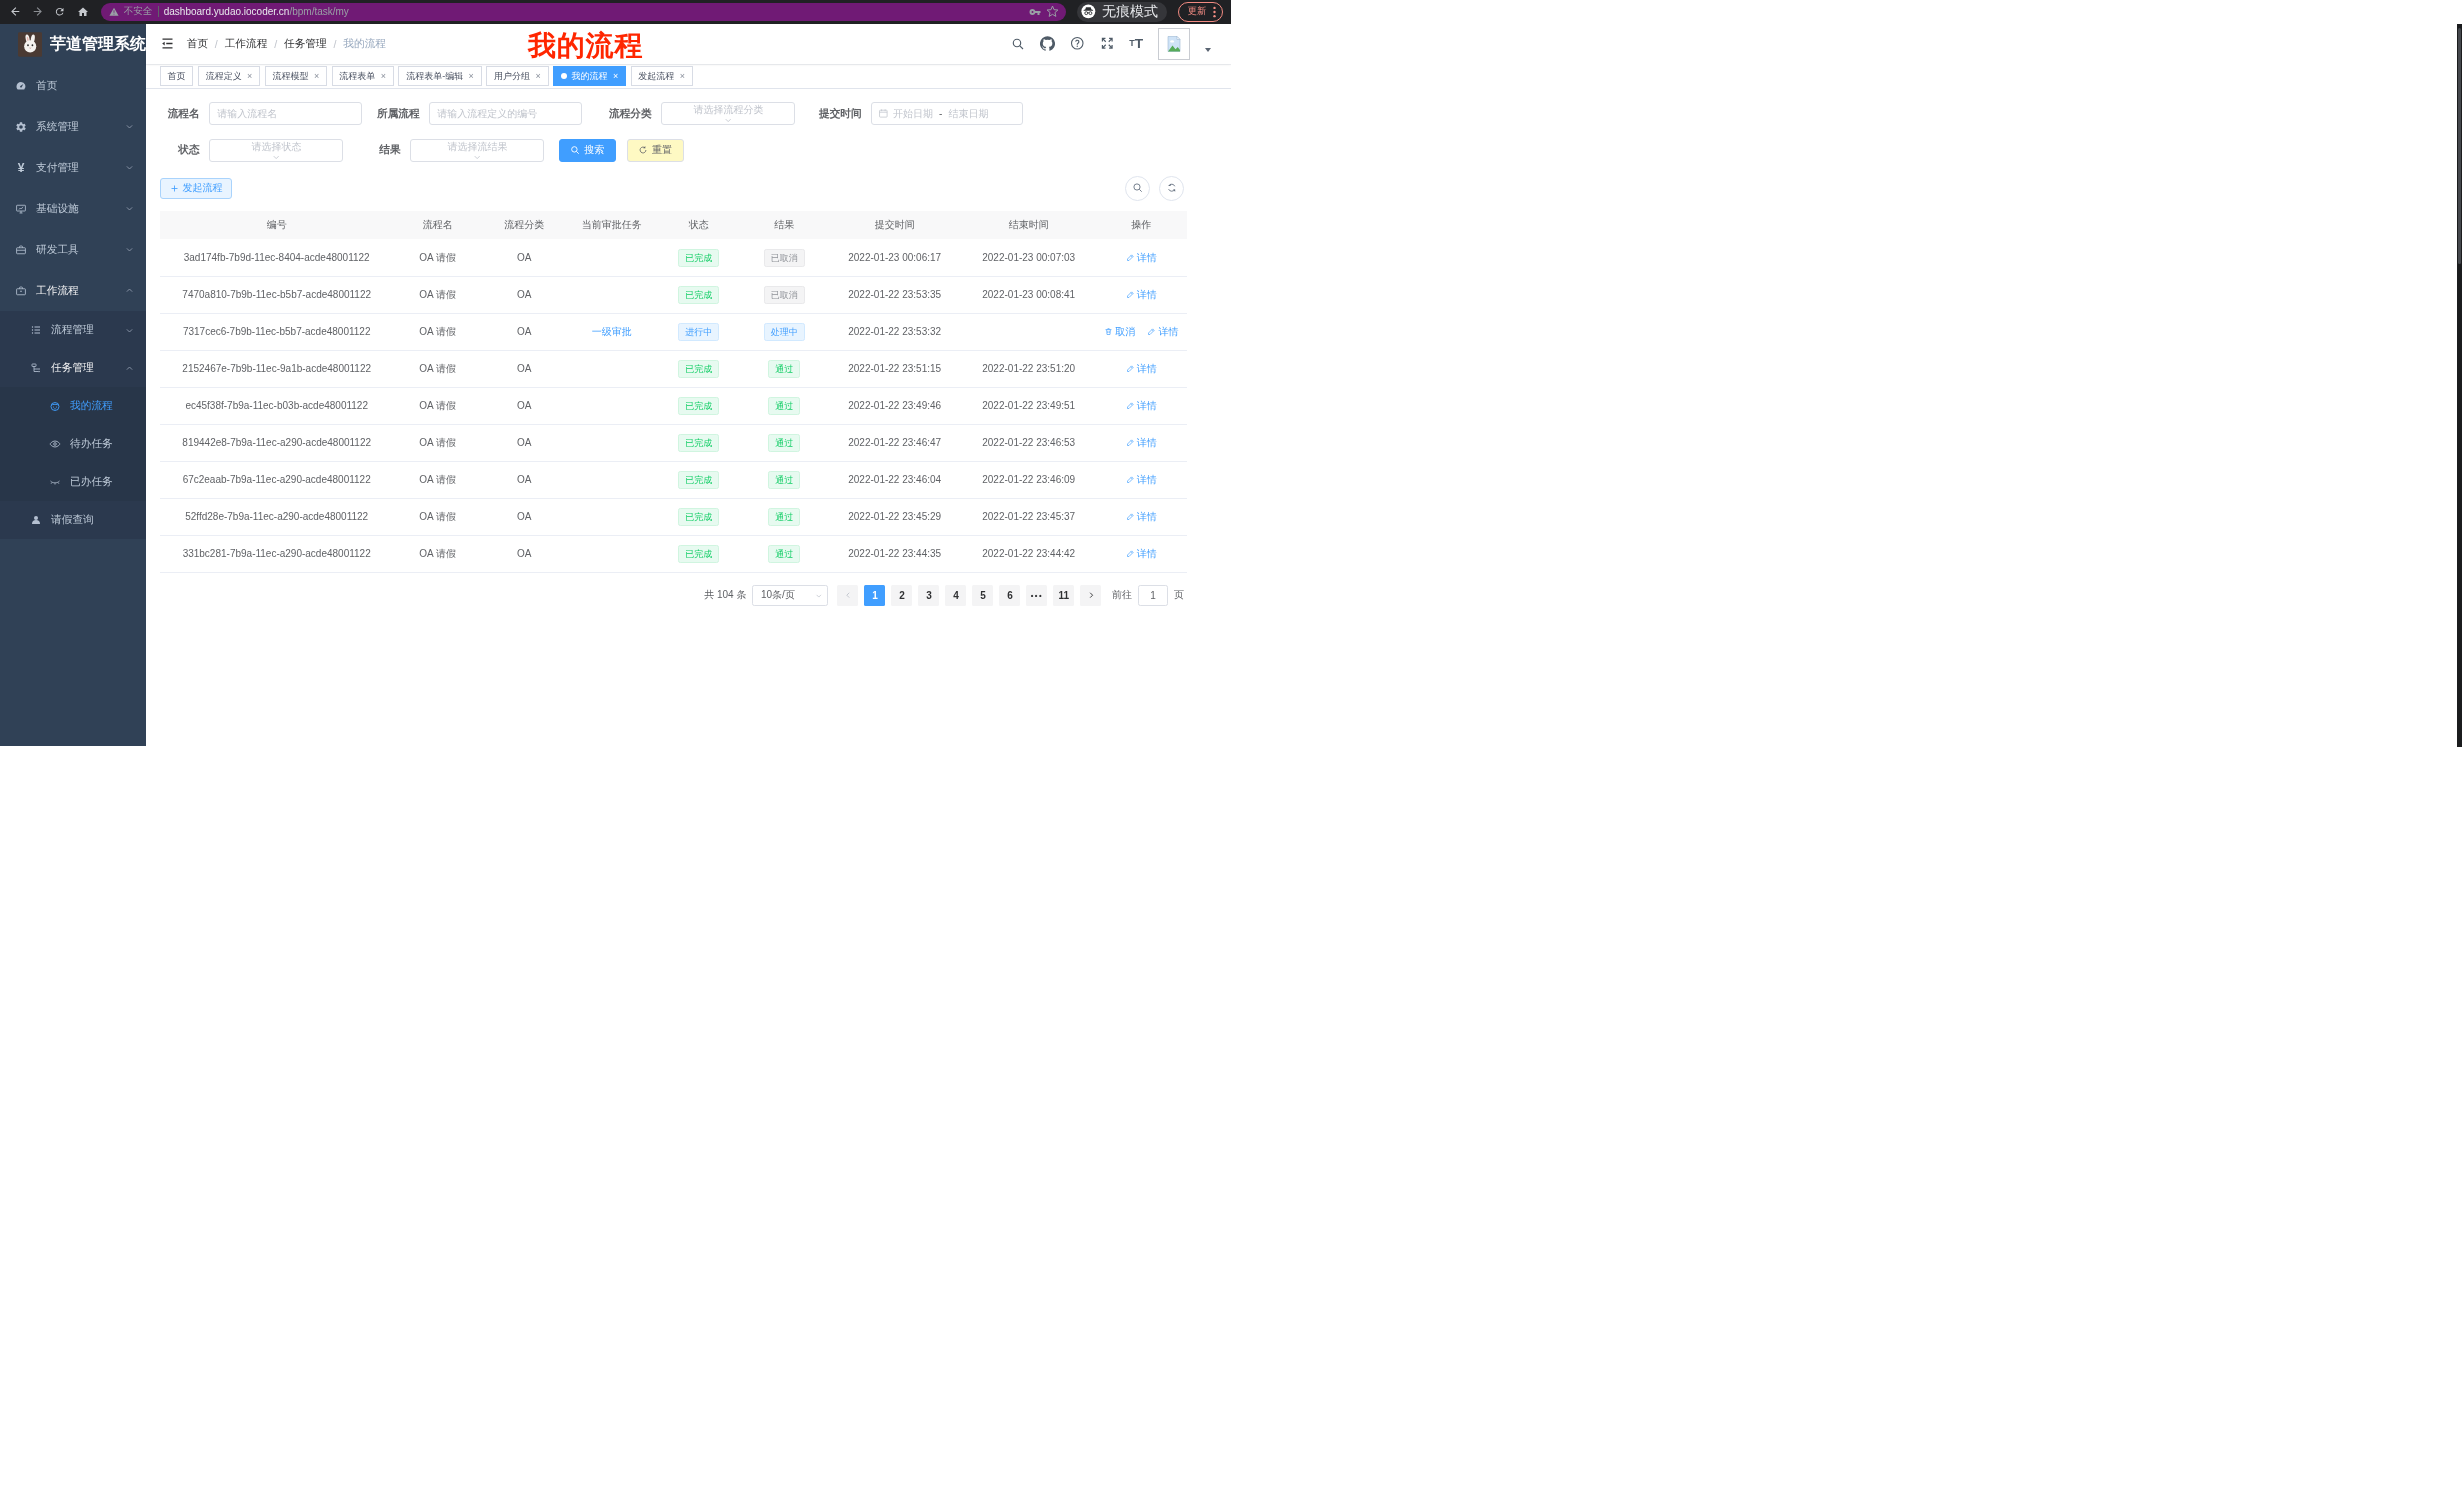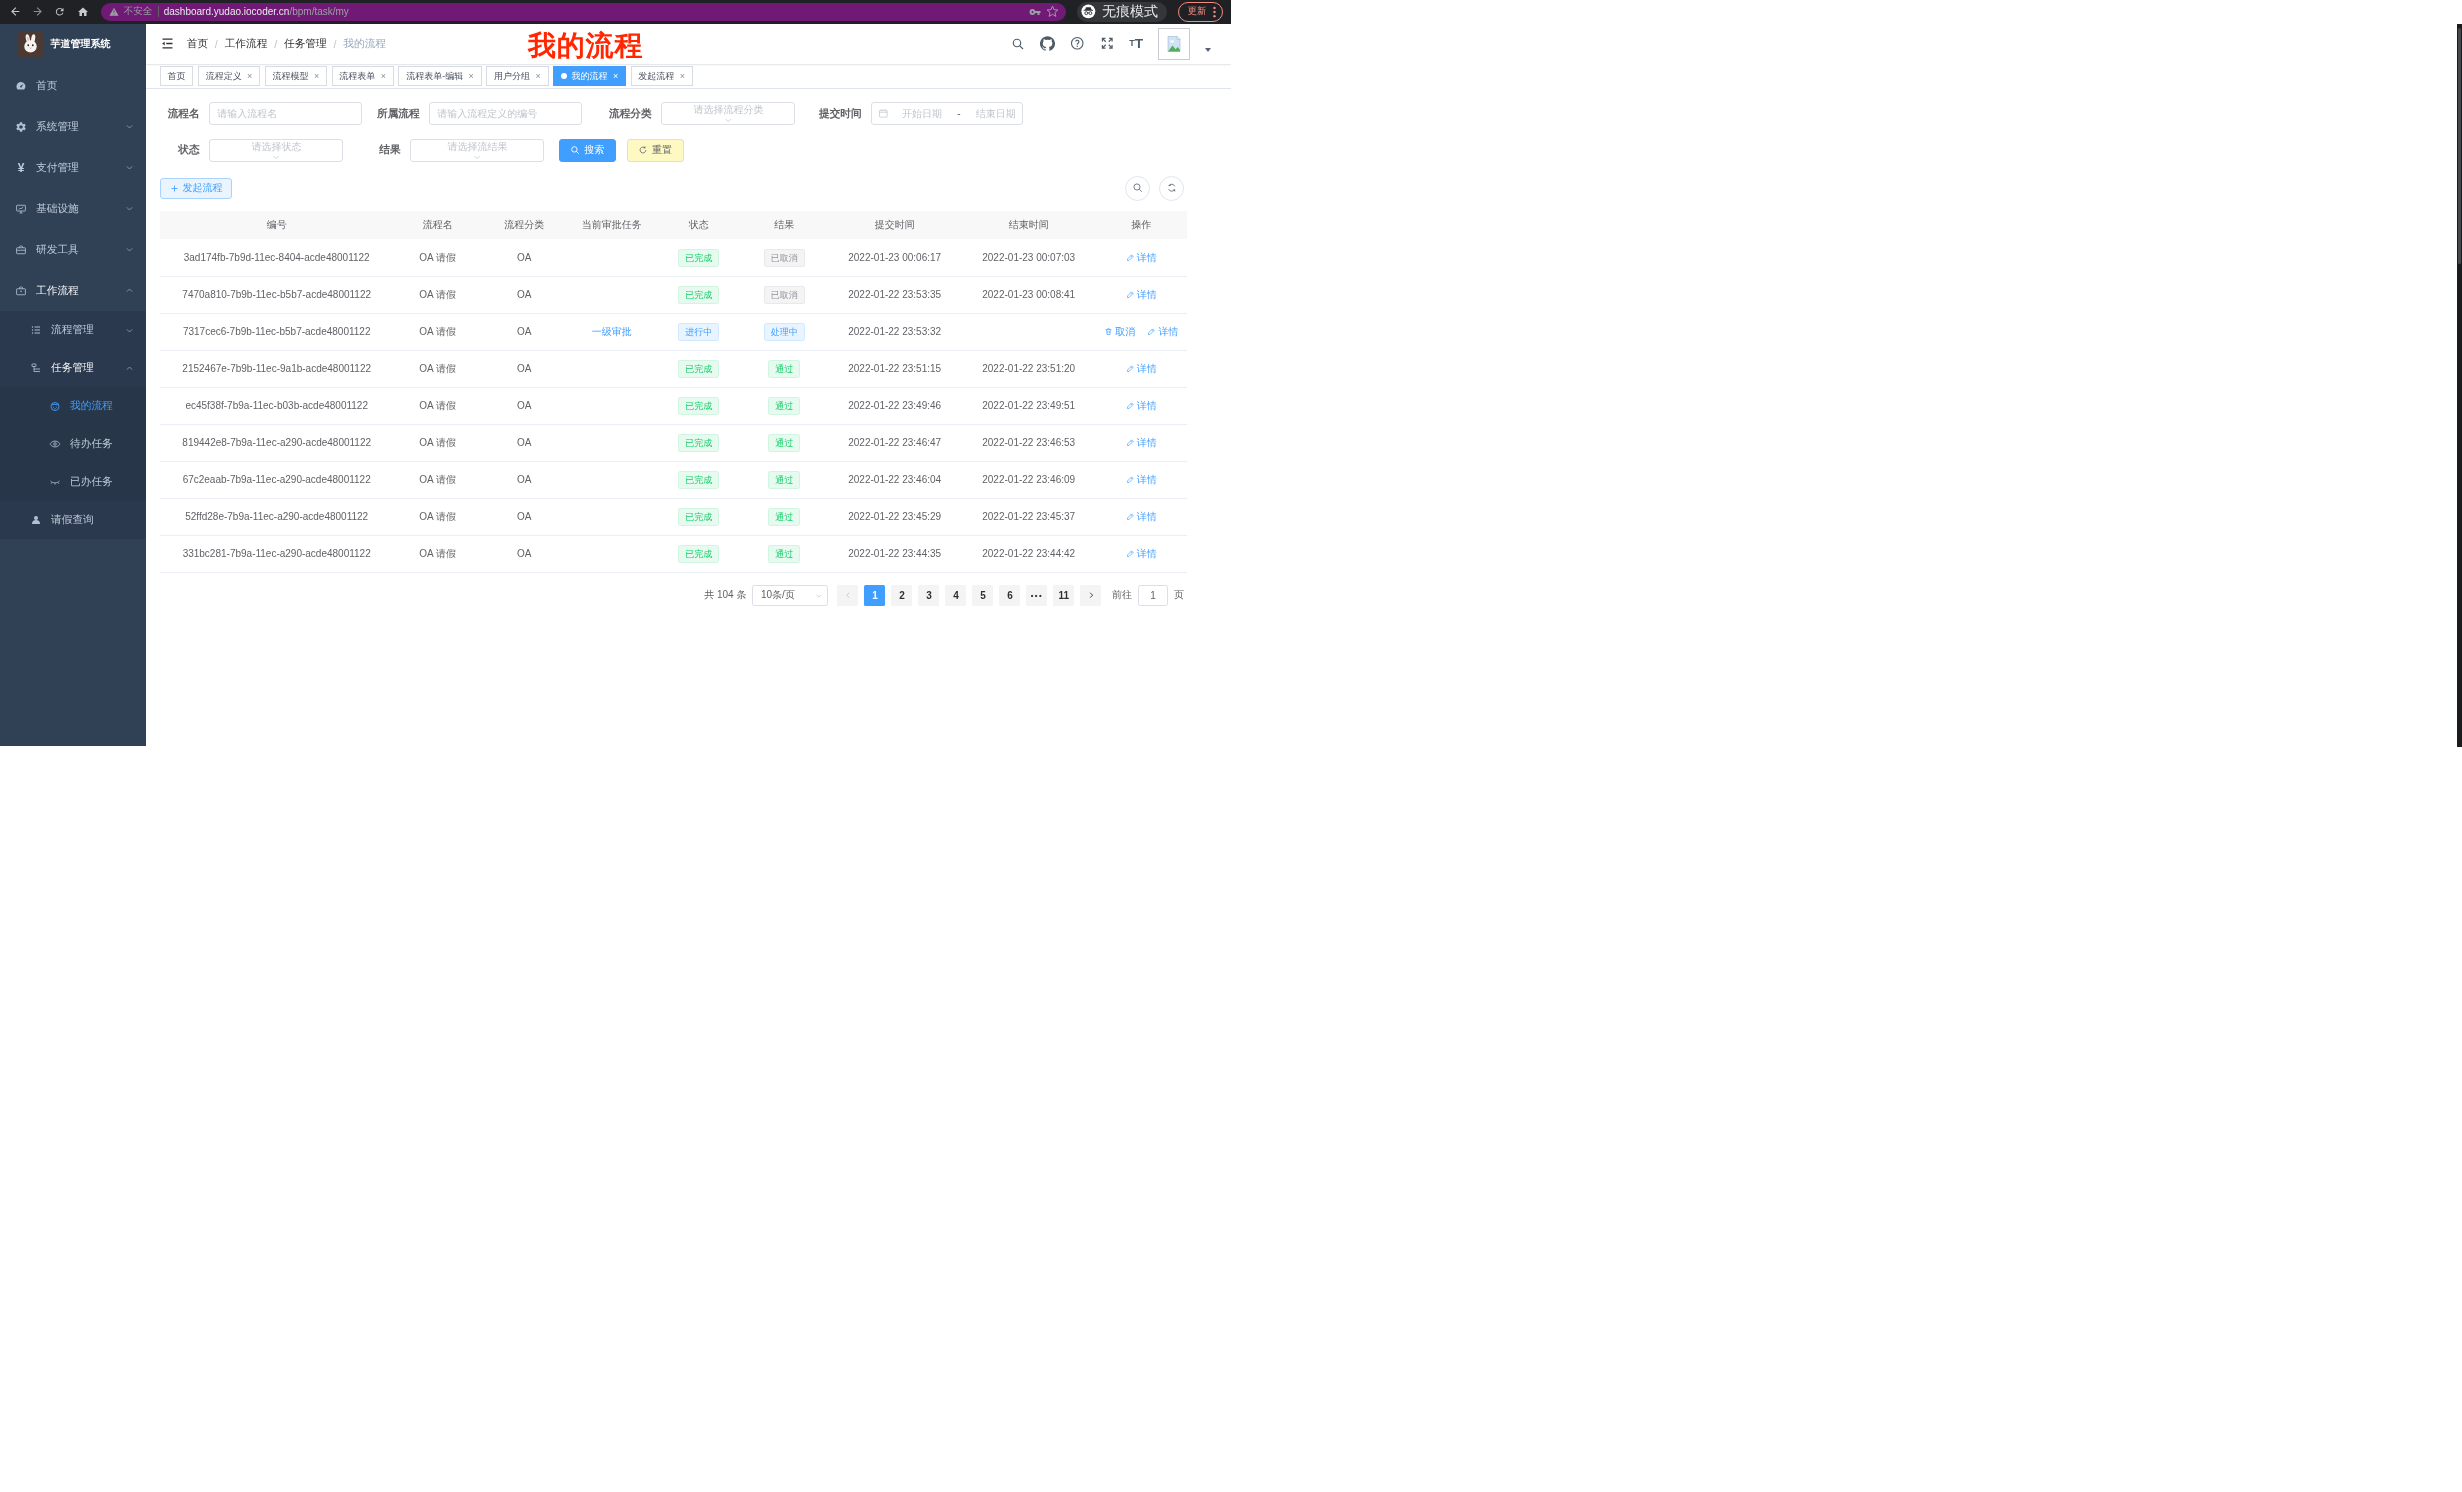--- a/index.html
+++ b/index.html
@@ -25,21 +25,21 @@
   .update-pill { display:flex; align-items:center; gap:6px; border:1.1px solid #f28b82;
     border-radius:10.7px; height:20px; padding:0 6.8px 0 9px; margin-left:6px; }
   .update-pill .upd-label { color:#f28b82; font-size:9.5px; white-space:nowrap; }
 
   
   .app { display:flex; height:723px; }
 
   
   .sidebar { width:146px; background:#304156; flex:0 0 auto; overflow:hidden; }
   .logo-row { display:flex; align-items:center; gap:7.6px; padding:8.4px 0 8.4px 18px; }
-  .logo-title { color:#fff; font-size:10px; font-weight:700; white-space:nowrap; }
+  .logo-title { color:#fff; font-size:16px; font-weight:700; white-space:nowrap; }
   .menu-item { display:flex; align-items:center; height:41px; color:#bfcbd9; font-size:10.7px;
     cursor:pointer; position:relative; padding-left:15px; }
   .menu-item .mi { width:12px; flex:0 0 12px; margin-right:9px; color:#b4c0d1; }
   .menu-item .chev { position:absolute; right:12px; color:#8d99ab; }
   .menu-item.lvl1 { padding-left:30px; height:38px; background:#2b394e; }
   .menu-item.lvl2 { padding-left:49px; height:38px; background:#283649; }
   .menu-item.parent-open { color:#f4f4f5; }
   .menu-item.active { color:#409eff; }
   .menu-item.active .mi { color:#409eff; }
   .yen-glyph { font-size:12px; font-weight:700; width:12px; text-align:center; margin-right:9px; }
@@ -81,21 +81,21 @@
   .f-label { font-size:10.7px; font-weight:700; color:#606266; text-align:right; margin-right:9px; white-space:nowrap; }
   .w52{width:40px;} .w76{width:58px;} .w72{width:55px; margin-left:15px;} .w68{width:52px; margin-left:15px;}
   .f-input, .f-select { height:23px; border:0.8px solid #dcdfe6; border-radius:3px; background:#fff;
     font-size:10px; color:#606266; }
   .f-input { width:153px; padding:0 7.6px; outline:none; }
   .f-input::placeholder { color:#c0c4cc; }
   .f-select { width:134px; display:flex; align-items:center; padding:0 6px 0 7.6px; cursor:pointer;flex-direction:column; }
   .f-select .ph { color:#c0c4cc; flex:1; white-space:nowrap; overflow:hidden; }
   .f-select .sel-chev { color:#c0c4cc; }
   .date-range { width:152px; height:23px; border:0.8px solid #dcdfe6; border-radius:3px;
-    display:flex; align-items:center; gap:4.6px; padding:0 6px; font-size:10px; cursor:pointer;justify-content:space-between; }
+    display:flex; align-items:center; gap:4.6px; padding:0 6px; font-size:10px; cursor:pointer; }
   .date-range .ph { color:#c0c4cc; white-space:nowrap; }
   .date-range .dash { color:#606266; margin:0 1.5px; }
   .btn { height:23px; border-radius:3px; font-size:10px; display:inline-flex; align-items:center;
     gap:3.8px; padding:0 10.7px; cursor:pointer; border:0.8px solid transparent; white-space:nowrap; }
   .btn-primary { background:#409eff; color:#fff; border-color:#409eff; margin-left:15px; }
   .btn-plain { background:#fef9c3; color:#606266; border-color:#dcdfe6; margin-left:10.7px; }
   .btn-soft { background:#e9f4ff; color:#409eff; border-color:#a9d3fc; height:21px; padding:0 9px; }
 
   .toolbar-row { display:flex; align-items:center; margin-bottom:10.7px; }
   .tool-circles { margin-left:auto; display:flex; gap:9px; }

